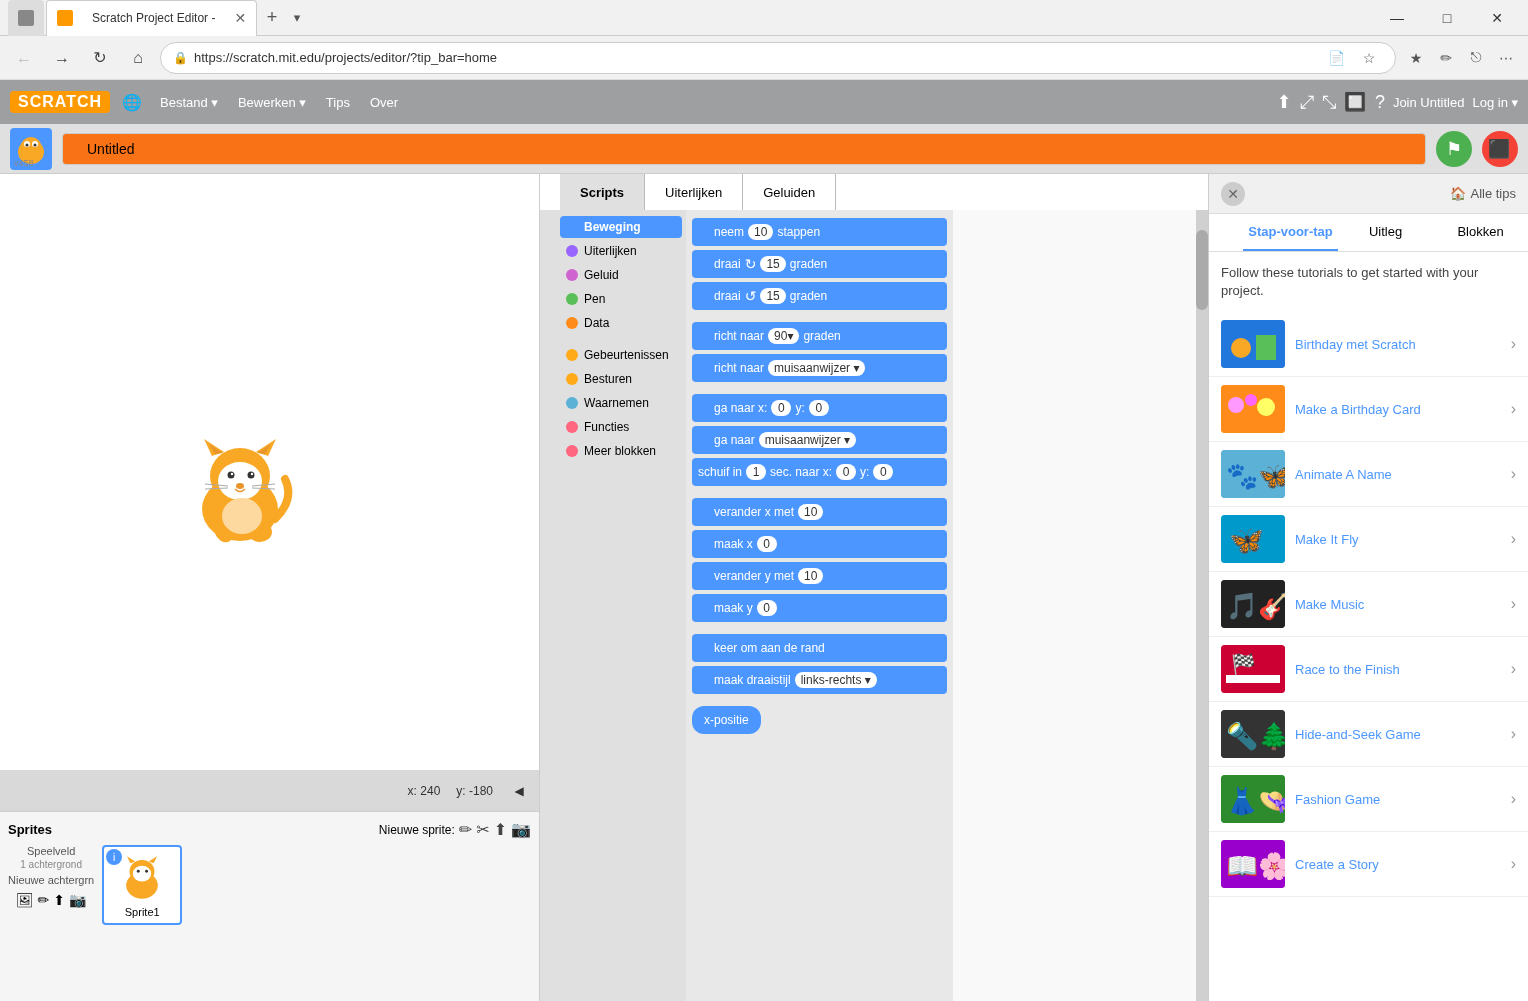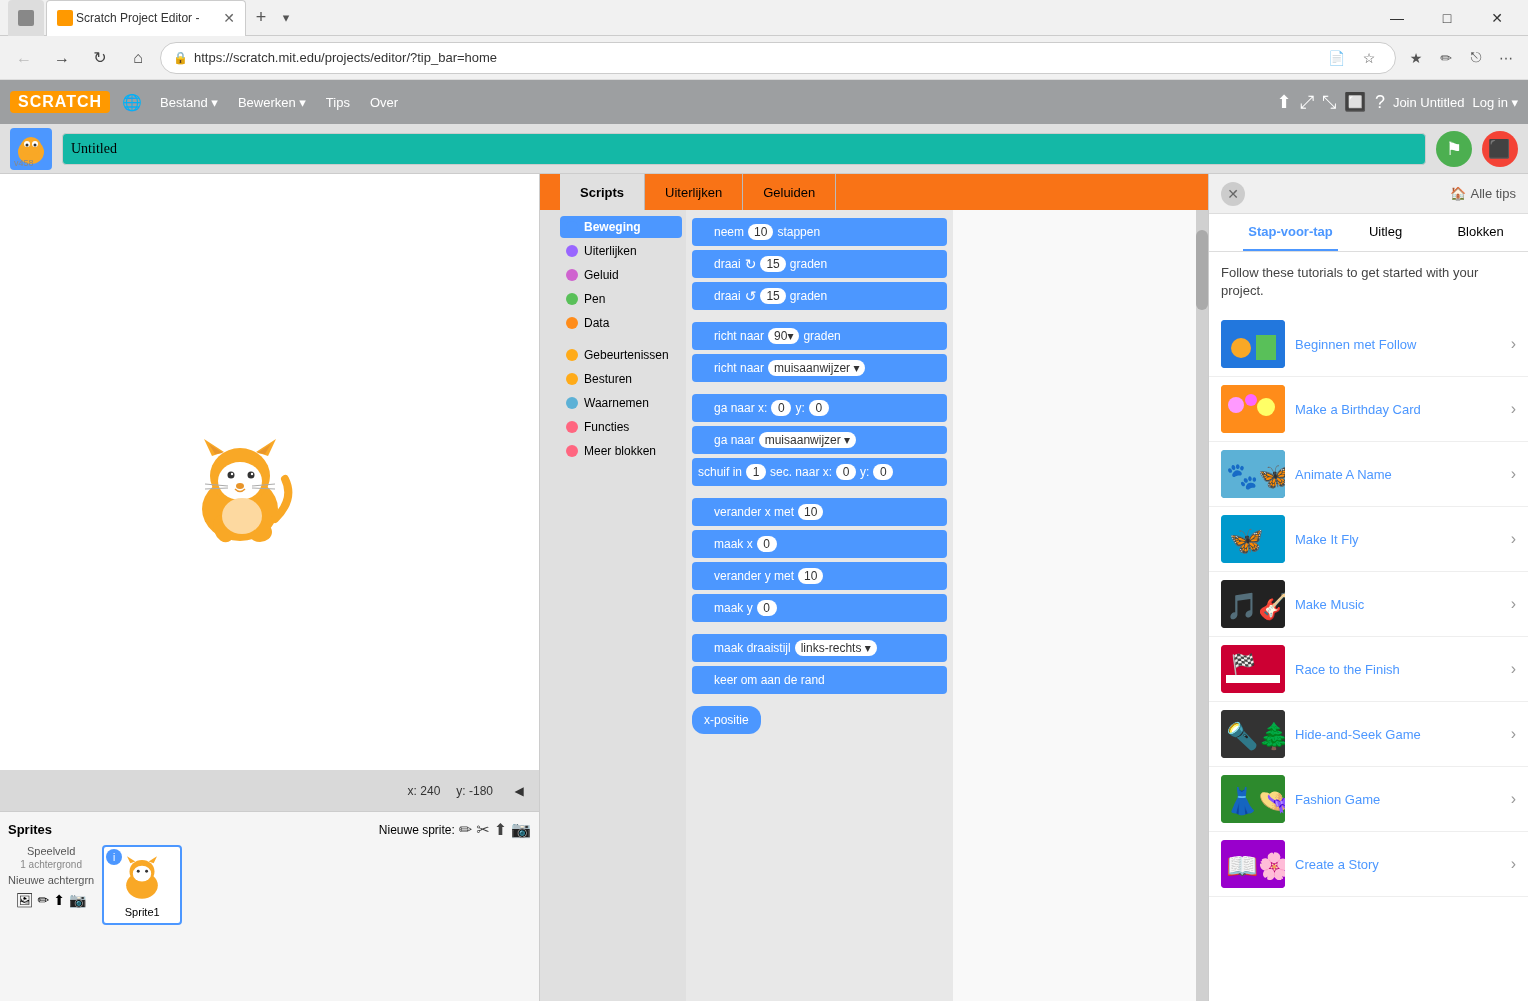--- a/index.html
+++ b/index.html
@@ -24,21 +24,21 @@
       width: 36px; height: 36px;
       display: flex; align-items: center; justify-content: center;
       background: #ddd; border-radius: 4px 4px 0 0;
       margin-right: 2px;
     }
     .tab-active {
       display: flex; align-items: center;
       background: #fff; border-radius: 4px 4px 0 0;
       padding: 0 10px; height: 36px;
       border-top: 1px solid #ccc; border-left: 1px solid #ccc; border-right: 1px solid #ccc;
-      gap: 3px; min-width: 200px;
+      gap: 19px; min-width: 200px;
     }
     .tab-favicon { width: 16px; height: 16px; background: #f90; border-radius: 2px; }
     .tab-label { font-size: 12px; color: #333; flex: 1; white-space: nowrap; overflow: hidden; text-overflow: ellipsis; }
     .tab-close { font-size: 14px; color: #666; cursor: pointer; }
     .tab-new { width: 30px; height: 30px; display: flex; align-items: center; justify-content: center; font-size: 18px; color: #555; cursor: pointer; }
     .tab-arrow { width: 20px; height: 30px; display: flex; align-items: center; justify-content: center; color: #555; }
     .browser-window-controls { display: flex; gap: 4px; margin-left: 8px; }
     .win-btn { width: 46px; height: 36px; display: flex; align-items: center; justify-content: center; font-size: 14px; color: #333; }
 
     
@@ -104,21 +104,21 @@
     }
     .sprite-thumb-small {
       width: 42px; height: 42px;
       background: #4c97ff;
       border-radius: 4px;
       position: relative;
       overflow: hidden;
     }
     .project-name-input {
       flex: 1; height: 32px; border: 1px solid #ccc; border-radius: 4px;
-      padding: 0 8px; font-size: 14px; background: #14b8a6; font-family: Liberation Serif, serif;
+      padding: 0 24px; font-size: 14px; background: #f97316;
     }
     .project-btn {
       width: 36px; height: 36px; border-radius: 50%;
       display: flex; align-items: center; justify-content: center;
       font-size: 18px; cursor: pointer; border: none;
     }
     .btn-green { background: #4caf50; color: #fff; }
     .btn-red { background: #f44336; color: #fff; }
 
     
@@ -191,21 +191,21 @@
 
     
     .scripts-panel {
       flex: 1;
       display: flex;
       flex-direction: column;
       background: #e0e0e0;
     }
     .scripts-tabs {
       display: flex;
-      background: #f97316;
+      background: #ffffff;
       height: 36px;
       padding-left: 20px;
     }
     .script-tab {
       padding: 0 20px; height: 36px;
       display: flex; align-items: center; cursor: pointer;
       font-size: 13px; border-right: 1px solid #bbb;
     }
     .script-tab.active { background: #e0e0e0; font-weight: bold; }
 
@@ -639,26 +639,26 @@
           <span class="block-input">10</span>
         </div>
         
         <div class="block">
           <span>maak y</span>
           <span class="block-input">0</span>
         </div>
         <div class="block-gap"></div>
         
         <div class="block">
+          <span>keer om aan de rand</span>
+        </div>
+        
+        <div class="block">
           <span>maak draaistijl</span>
           <span class="block-dropdown">links-rechts ▾</span>
-        </div>
-        
-        <div class="block">
-          <span>keer om aan de rand</span>
         </div>
         <div class="block-gap"></div>
         
         <div class="block" style="background:#4c97ff;border-radius:12px;display:inline-flex;padding:4px 12px;">
           <span>x-positie</span>
         </div>
       </div>
 
       <div class="script-workspace">
         <div class="workspace-scrollbar">
@@ -691,21 +691,21 @@
     <div class="tips-list">
 
       <div class="tip-item">
         <div class="tip-thumb thumb-blue">
           <svg width="64" height="48" viewBox="0 0 64 48">
               <rect width="64" height="48" fill="#2277dd"></rect>
               <circle cx="20" cy="28" r="10" fill="#f9a826"></circle>
               <rect x="35" y="15" width="20" height="25" fill="#59c059"></rect>
             </svg>
         </div>
-        <span class="tip-title">Beginnen met Follow</span>
+        <span class="tip-title">Birthday met Scratch</span>
         <span class="tip-arrow">›</span>
       </div>
 
       <div class="tip-item">
         <div class="tip-thumb thumb-yellow">
           <svg width="64" height="48" viewBox="0 0 64 48">
               <rect width="64" height="48" fill="#ff8c1a"></rect>
               <circle cx="15" cy="20" r="8" fill="#f9f"></circle>
               <circle cx="30" cy="15" r="6" fill="#f6f"></circle>
               <circle cx="45" cy="22" r="9" fill="#ff6"></circle>

